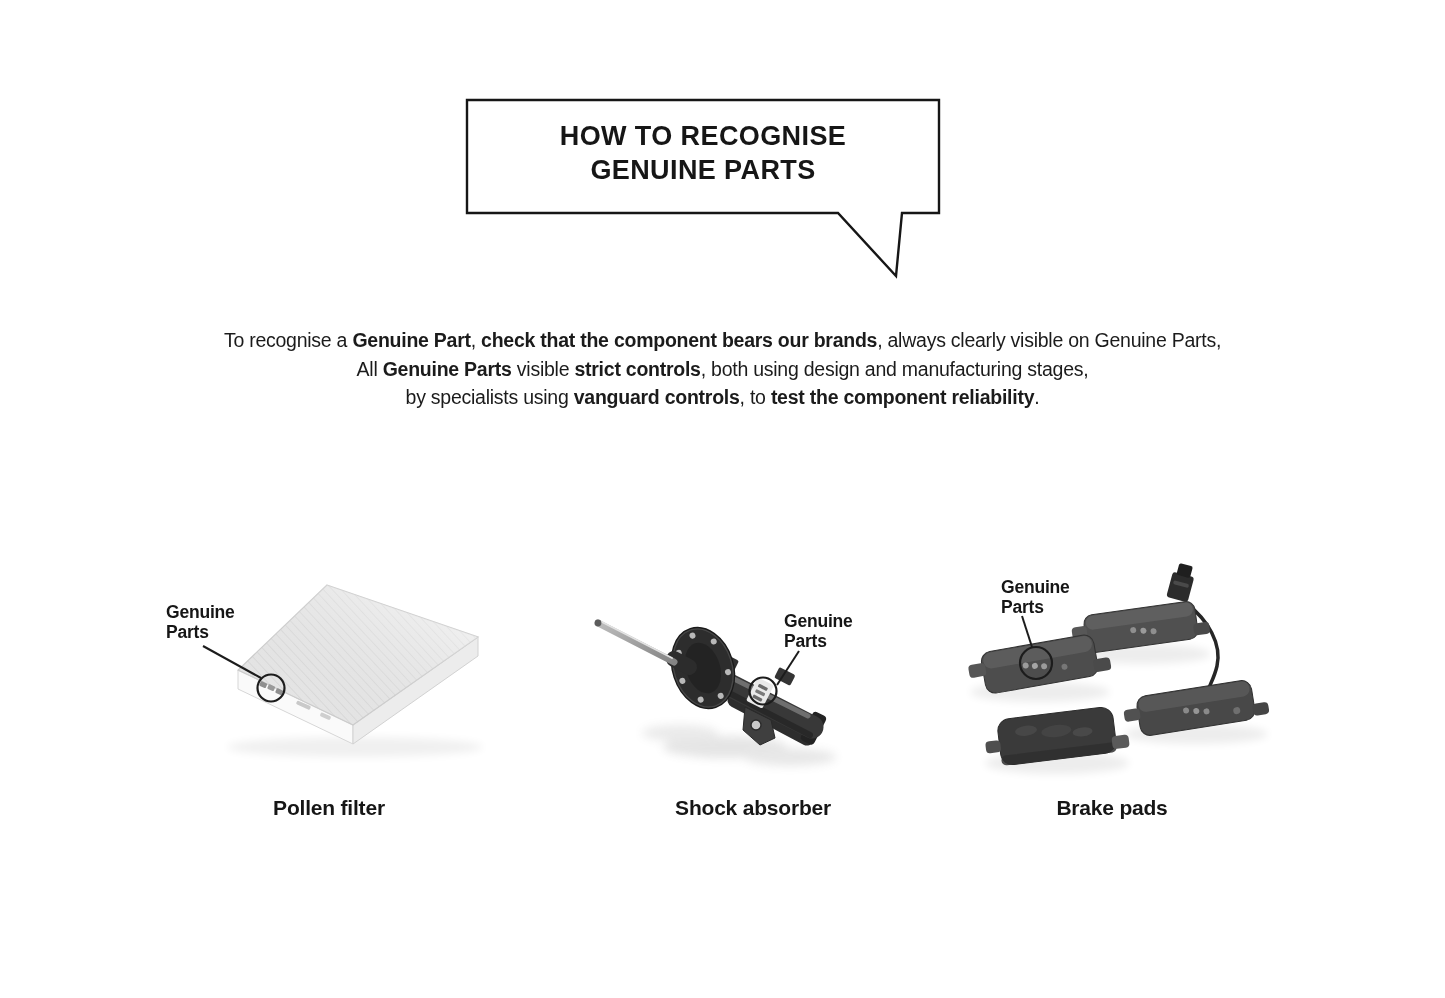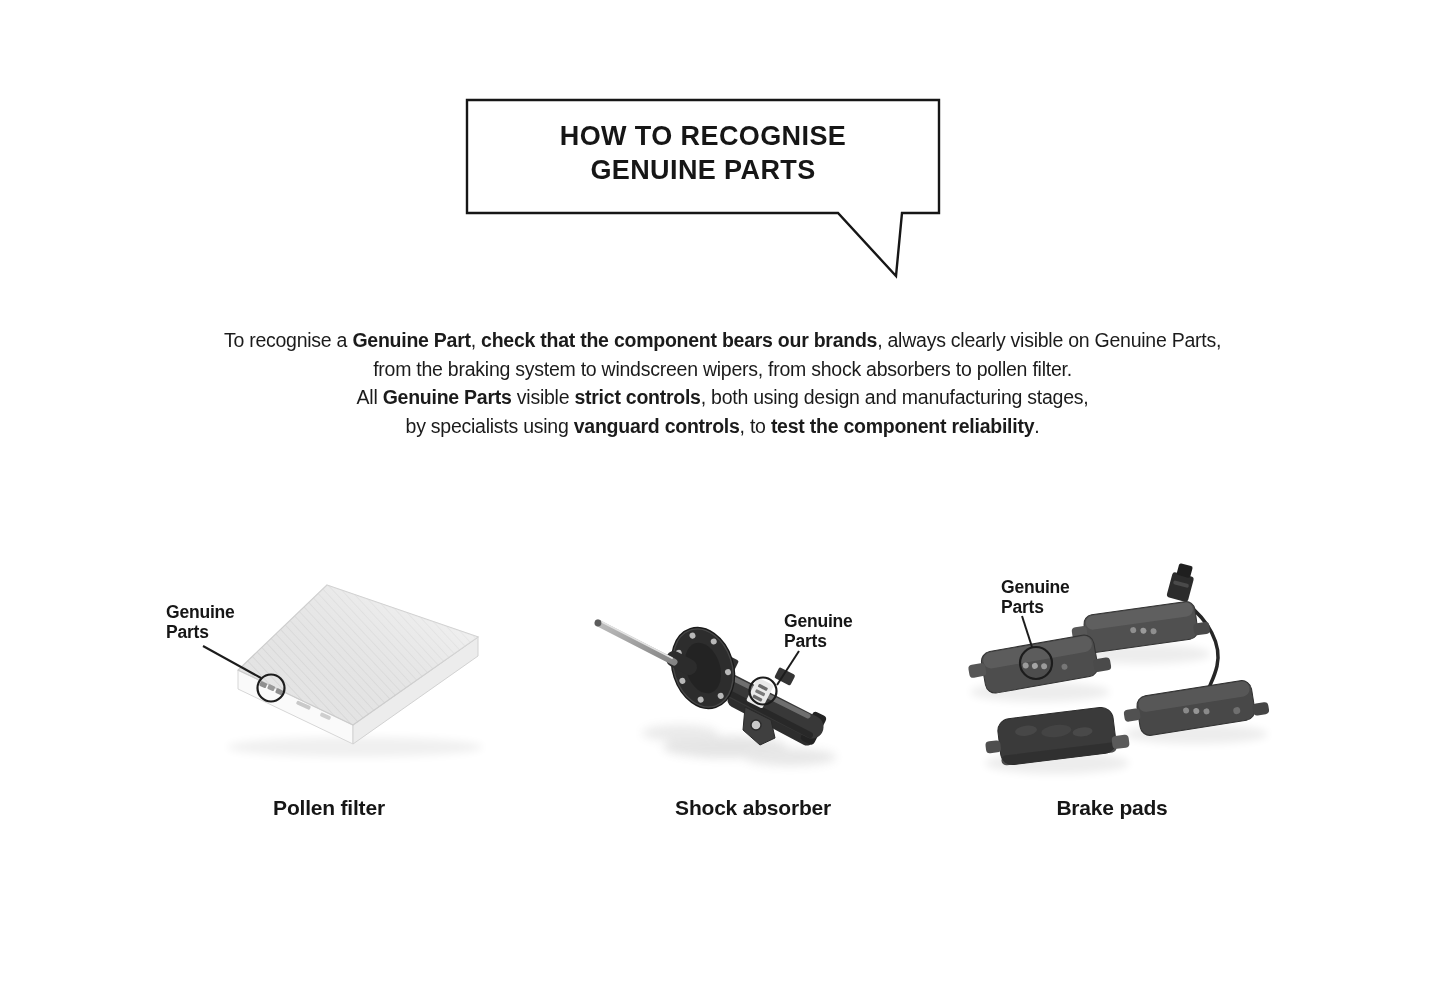--- a/index.html
+++ b/index.html
@@ -45,21 +45,20 @@
   <svg class="abs" style="left:455px;top:96px;" width="500" height="190" viewBox="0 0 500 190">
     <path d="M 12 4 H 484 V 117 H 447 L 441 180 L 383 117 H 12 Z" fill="#ffffff" stroke="#161616" stroke-width="2.4" stroke-linejoin="miter"></path>
   </svg>
   <div class="bubble-title">
     <div>HOW TO RECOGNISE</div>
     <div>GENUINE PARTS</div>
   </div>
 
   <div class="intro">
     <div class="intro-line"><span class="seg-r">To recognise a </span><span class="seg-b">Genuine Part</span><span class="seg-r">, </span><span class="seg-b">check that the component bears our brands</span><span class="seg-r">, always clearly visible on Genuine Parts,</span></div>
-    <div class="intro-line"><span class="seg-r">from the braking system to windscreen wipers, from shock absorbers to pollen filter.</span></div>
     <div class="intro-line"><span class="seg-r">All </span><span class="seg-b">Genuine Parts</span><span class="seg-r"> visible </span><span class="seg-b">strict controls</span><span class="seg-r">, both using design and manufacturing stages,</span></div>
     <div class="intro-line"><span class="seg-r">by specialists using </span><span class="seg-b">vanguard controls</span><span class="seg-r">, to </span><span class="seg-b">test the component reliability</span><span class="seg-r">.</span></div>
   </div>
 
   <svg class="abs" style="left:150px;top:565px;" width="340" height="215" viewBox="0 0 340 215">
     <defs>
       <pattern id="pleats" width="6.5" height="6.5" patternUnits="userSpaceOnUse" patternTransform="rotate(137)">
         <rect width="6.5" height="6.5" fill="#f2f2f2"></rect>
         <line x1="0" y1="0" x2="0" y2="6.5" stroke="#dedede" stroke-width="1.5"></line>
       </pattern>

